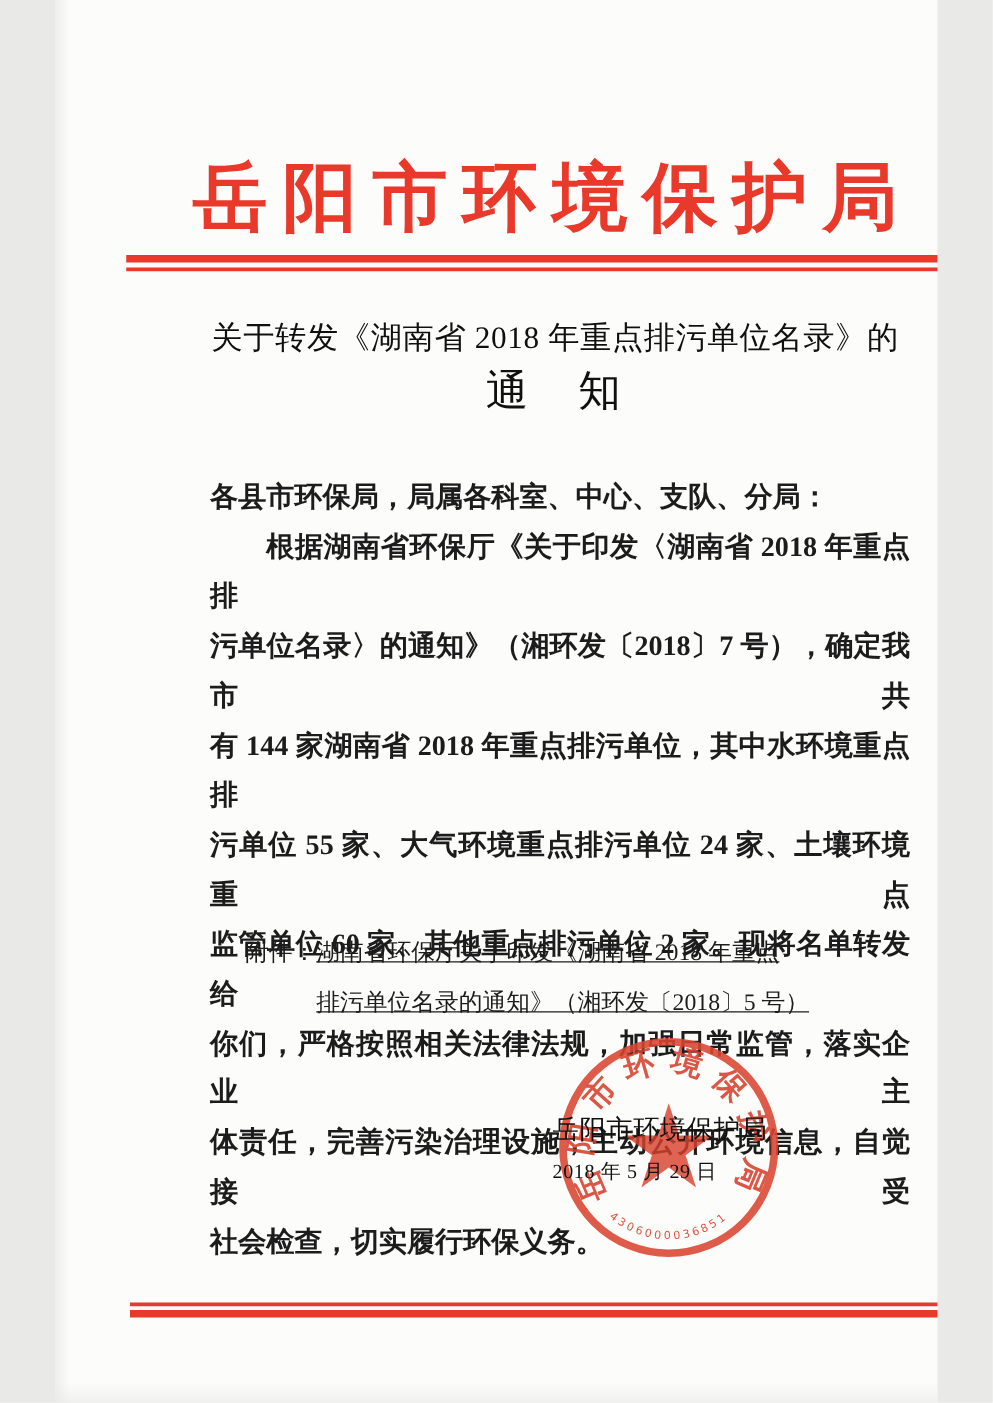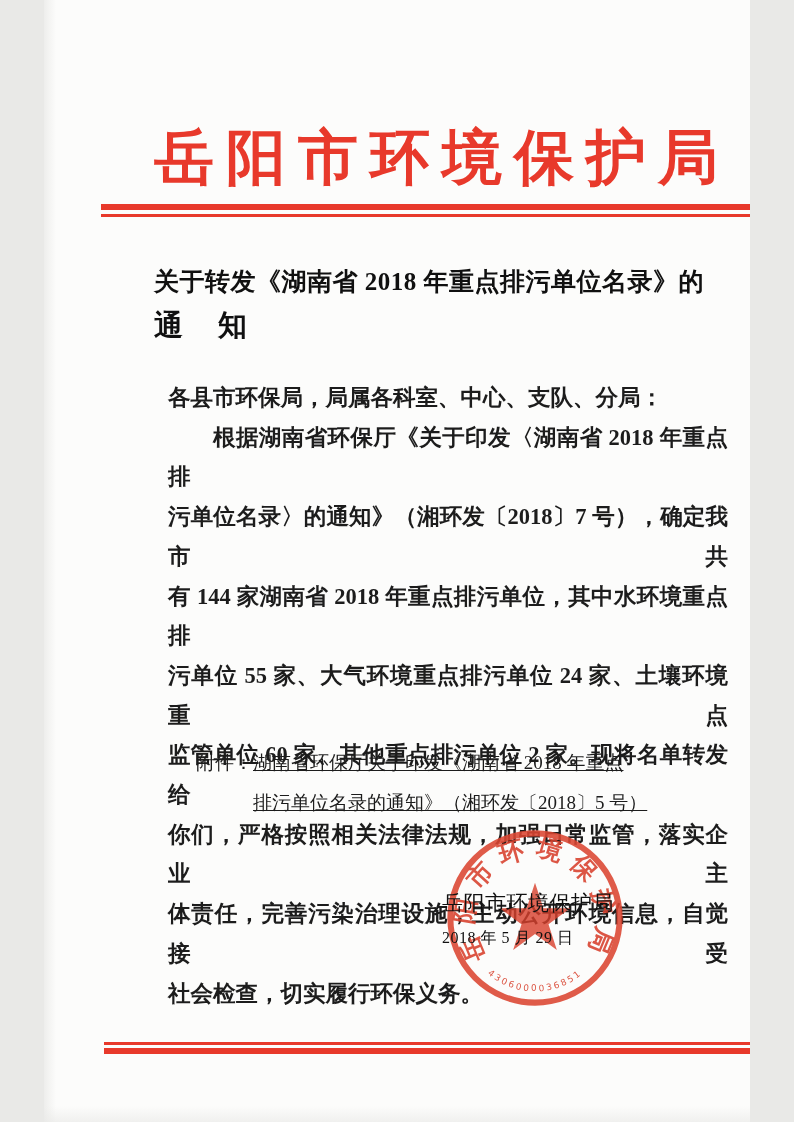--- a/index.html
+++ b/index.html
@@ -19,23 +19,23 @@
   .agency-header{
     position:absolute;top:122px;left:52px;width:692px;text-align:center;
     font-size:60px;font-weight:bold;color:#e8392b;letter-spacing:12px;
     white-space:nowrap;line-height:72px;
   }
   .rule-top{position:absolute;top:204px;left:57px;width:685px;}
   .rule-top .thick{height:6px;background:#e8392b;}
   .rule-top .gap{height:4px;}
   .rule-top .thin{height:2.5px;background:#e8392b;}
 
-  .doc-title{position:absolute;top:261px;left:110px;width:580px;text-align:left;color:#101010;font-weight:bold;}
+  .doc-title{position:absolute;top:250px;left:110px;width:580px;text-align:center;color:#101010;font-weight:normal;}
   .doc-title .t1{font-size:25px;line-height:42px;letter-spacing:.5px;white-space:nowrap;}
-  .doc-title .t2{font-size:29px;line-height:44px;letter-spacing:3px;}
+  .doc-title .t2{font-size:34px;line-height:44px;letter-spacing:3px;}
 
   .body-text{position:absolute;top:378px;left:124px;width:560px;font-size:22.5px;line-height:39.7px;font-weight:bold;}
   .body-text .line{min-height:39.7px;}
   .just{text-align:justify;text-align-last:justify;}
   .indent{text-indent:45px;}
 
   .attachment{position:absolute;top:743px;left:152px;display:flex;font-size:19px;line-height:40px;}
   .attachment .att-label{white-space:nowrap;}
   .attachment .att-lines div{white-space:nowrap;text-decoration:underline;}
 

